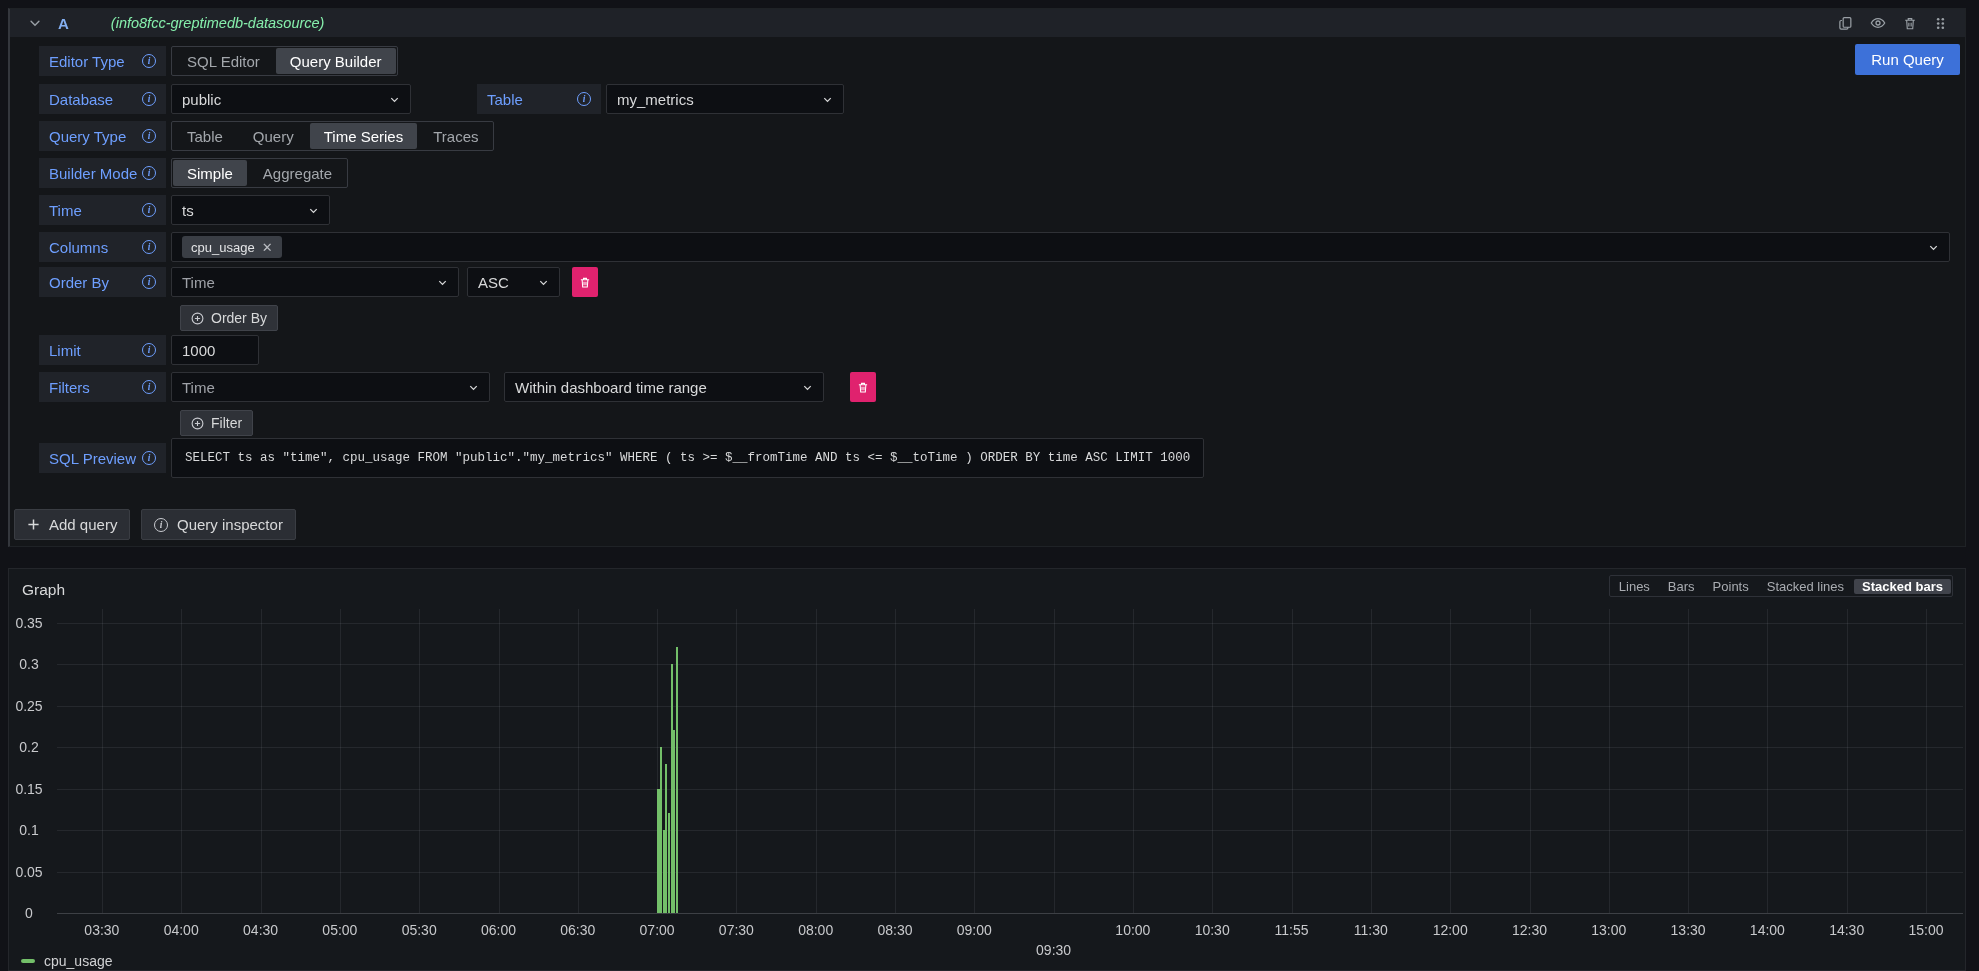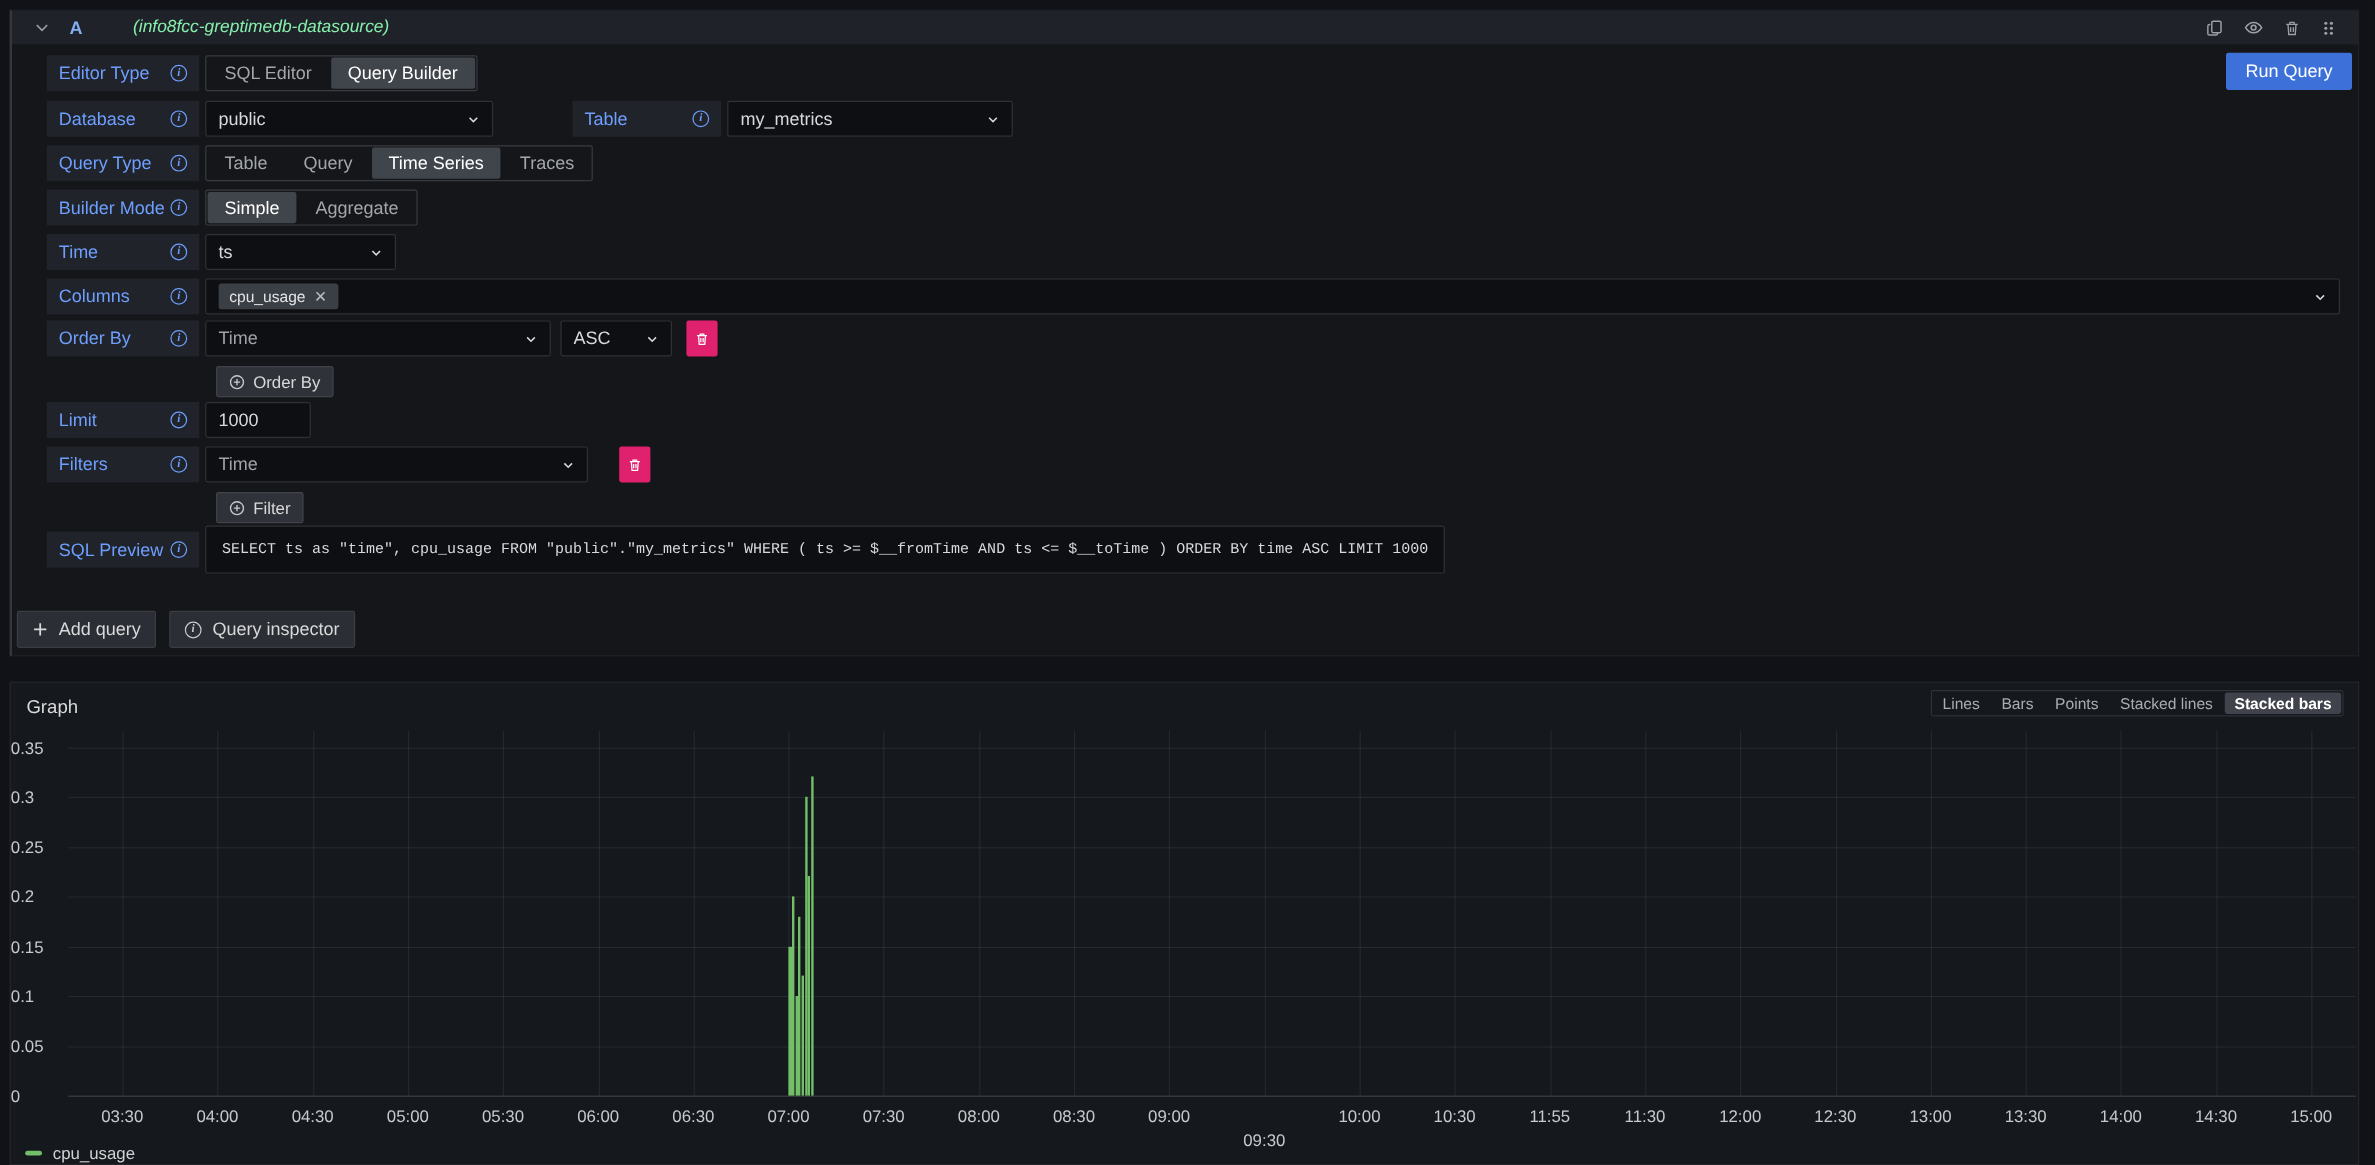--- a/index.html
+++ b/index.html
@@ -64,29 +64,29 @@
 
   .btn-secondary { height:31px; background:#2b2e34; border:1px solid #3a3d43; border-radius:2px;
     color:#d8d9da; font-family:inherit; font-size:15px; font-weight:500;
     display:inline-flex; align-items:center; gap:9px; padding:0 12px; cursor:pointer; }
 
   
   #graph-panel { position:absolute; left:8px; top:568px; width:1958px; height:403px;
     background:#15181c; border:1px solid #24262b; }
   #panel-title { position:absolute; left:13px; top:12px; font-size:15.5px; font-weight:500; color:#d8d9da; }
   #mode-select { position:absolute; right:12px; top:6px; height:22px;
-    border:1px solid #2e3138; border-radius:2px; background:#15181c; }
+    border:1px solid #2e3138; border-radius:2px; background:#15181c;align-items:center; }
   #mode-select .ropt { font-size:13px; padding:0 8px; font-weight:400; color:#a9acb1; }
   #mode-select .ropt.sel { background:#40434b; color:#fff; font-weight:700; }
 
   #chart { position:absolute; left:0; top:0; right:0; bottom:0; font-size:14px; color:#c8c9cc; }
   .hgrid { position:absolute; height:1px; background:rgba(204,210,219,0.09); }
   .hgrid.axis { background:rgba(204,210,219,0.22); }
   .vgrid { position:absolute; width:1px; background:rgba(204,210,219,0.09); }
-  .ylab { position:absolute; width:40px; text-align:left; line-height:16px; }
+  .ylab { position:absolute; width:40px; text-align:center; line-height:16px; }
   .xlab { position:absolute; width:62px; text-align:center; line-height:16px; }
   .bar { position:absolute; }
   #legend { position:absolute; left:12px; top:384px; display:flex; align-items:center; gap:9px; cursor:pointer; }
   .legend-dash { width:14px; height:4px; border-radius:2px; }
   #legend span.txt { font-size:14px; color:#d0d1d3; }
 </style>
 </head>
 <body>
 
 <div id="screen">
@@ -255,20 +255,26 @@
       <input class="input" style="width: 88px;" value="1000">
     </div>
 
     <div class="row" style="top:363px">
       <div class="lbl">
         <span>Filters</span>
           <span class="ic-info">i</span>
       </div>
       <div class="select" style="width:319px">
         <span class="val muted">Time</span>
+        <svg width="11" height="11" viewBox="0 0 12 12">
+            <path d="M2.5 4.5L6 8l3.5-3.5" stroke="#d8d9da" stroke-width="1.4" fill="none"></path>
+          </svg>
+      </div>
+      <div class="select" style="width:320px;margin-left:14px">
+        <span class="val">Within dashboard time range</span>
         <svg width="11" height="11" viewBox="0 0 12 12">
             <path d="M2.5 4.5L6 8l3.5-3.5" stroke="#d8d9da" stroke-width="1.4" fill="none"></path>
           </svg>
       </div>
       <button class="btn-danger" style="margin-left:26px">
         <svg width="12" height="13" viewBox="0 0 16 16" fill="none" stroke="#fff" stroke-width="1.4">
             <path d="M2.5 4.3h11M6 4V2.5h4V4M4.2 4.5l.7 9.5h6.2l.7-9.5M6.7 7v4.5M9.3 7v4.5"></path>
           </svg>
       </button>
     </div>

